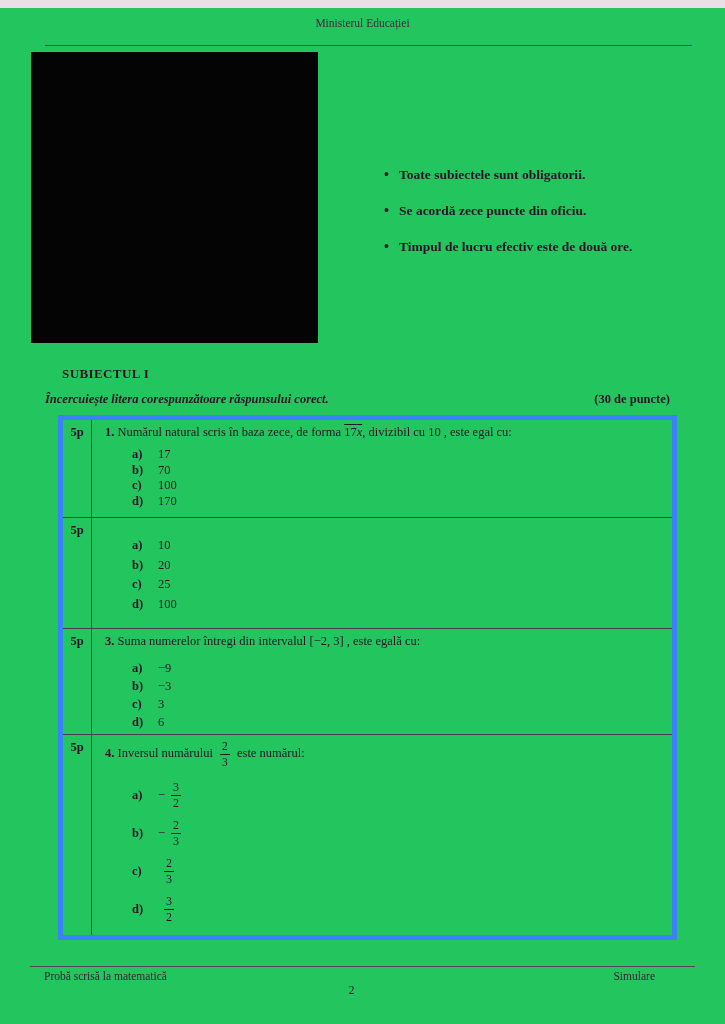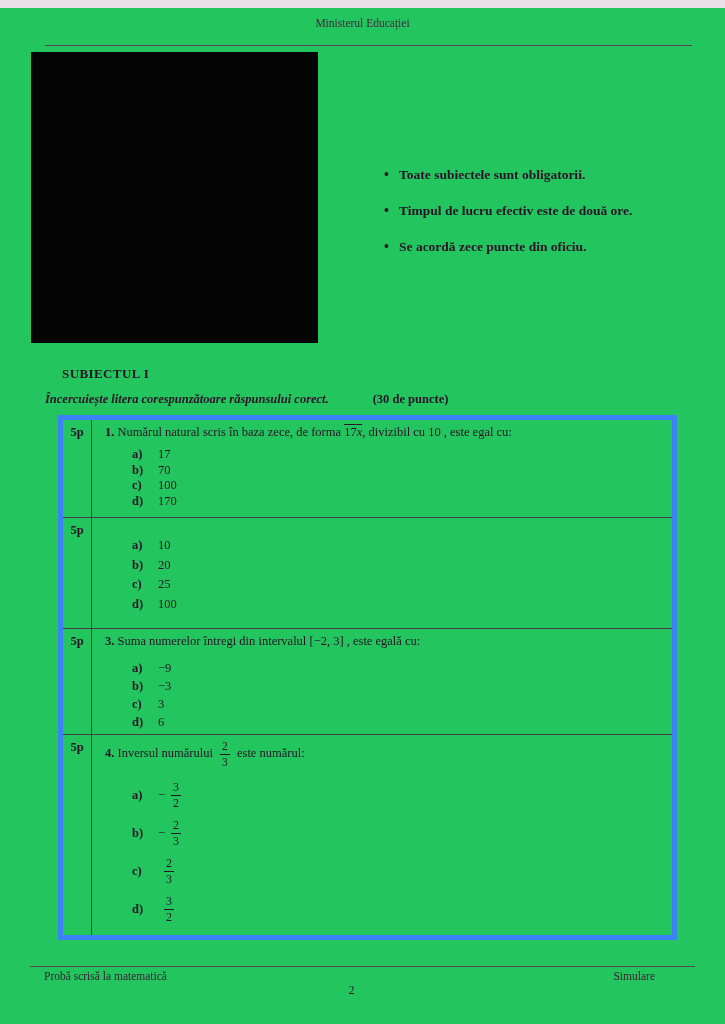--- a/index.html
+++ b/index.html
@@ -22,21 +22,21 @@
   
   .notices{position:absolute;left:384px;top:159px;}
   .notice{display:flex;align-items:center;margin-bottom:21px;
           font-weight:bold;font-size:13.5px;line-height:15px;}
   .bullet{width:15px;flex:0 0 15px;}
   .bullet::before{content:"•";font-size:14px;}
   
   .section-title{position:absolute;left:62px;top:358px;font-weight:bold;
                  font-size:13px;letter-spacing:.4px;}
   .instruction-row{position:absolute;left:45px;right:55px;top:384px;
-                   display:flex;
+                   display:flex;justify-content:space-between;
                    font-size:12.5px;font-weight:bold;gap:44px;}
   .instr{font-style:italic;}
   
   .qtable{position:absolute;left:58px;top:407px;width:609px;
           border:5px solid #3b82f6;font-size:12.5px;}
   .qrow{display:flex;border-bottom:1px solid #4d3a50;}
   .qrow:last-child{border-bottom:none;}
   .r1{height:97px;} .r2{height:110px;} .r3{height:105px;} .r4{height:200px;}
   .pts{flex:0 0 28px;border-right:1px solid #4d3a50;text-align:center;
        font-weight:bold;padding-top:5px;}
@@ -77,25 +77,25 @@
 
   <div class="redacted"></div>
 
   <div class="notices">
     <div class="notice">
       <span class="bullet"></span>
       <span>Toate subiectele sunt obligatorii.</span>
     </div>
     <div class="notice">
       <span class="bullet"></span>
-      <span>Timpul de lucru efectiv este de două ore.</span>
+      <span>Se acordă zece puncte din oficiu.</span>
     </div>
     <div class="notice">
       <span class="bullet"></span>
-      <span>Se acordă zece puncte din oficiu.</span>
+      <span>Timpul de lucru efectiv este de două ore.</span>
     </div>
   </div>
 
   <div class="section-title">SUBIECTUL I</div>
 
   <div class="instruction-row">
     <span class="instr">Încercuiește litera corespunzătoare răspunsului corect.</span>
     <span>(30 de puncte)</span>
   </div>
 

